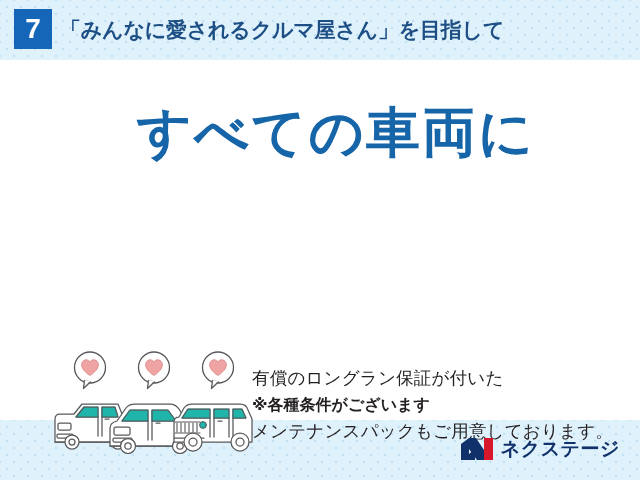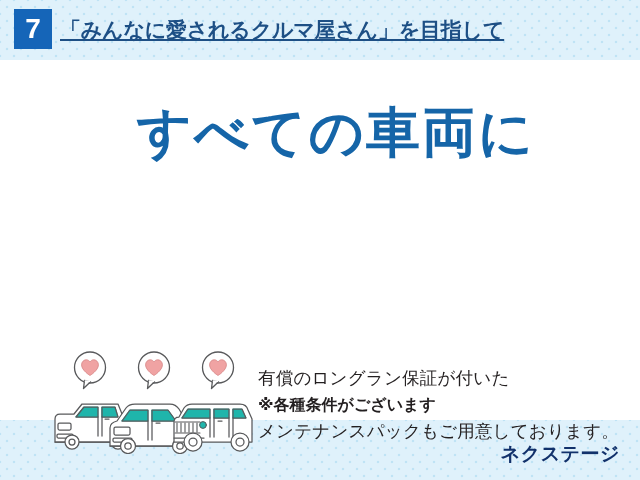--- a/index.html
+++ b/index.html
@@ -54,21 +54,20 @@
     position: absolute;
     left: 60px;
     top: 12px;
     height: 36px;
     line-height: 36px;
     font-size: 21px;
     font-weight: bold;
     color: #1d4f85;
     white-space: nowrap;
     letter-spacing: -0.2px;
-    text-decoration: underline;
   }
 
   
   #card {
     position: absolute;
     left: 0;
     top: 60px;
     width: 640px;
     height: 360px;
     background: #ffffff;
@@ -122,21 +121,21 @@
     position: absolute;
     left: 0;
     top: 42px;
     width: 205px;
     height: 62px;
   }
 
   
   #body-copy {
     position: absolute;
-    left: 258px;
+    left: 252px;
     top: 305px;
     width: 372px;
     color: #231f20;
   }
   #body-copy .copy-line {
     display: block;
     white-space: nowrap;
     font-size: 17.5px;
     line-height: 27px;
     font-weight: normal;
@@ -158,21 +157,20 @@
     height: 60px;
   }
   #brand {
     position: absolute;
     right: 20px;
     top: 14px;
     height: 30px;
     display: flex;
     align-items: center;
     gap: 7px;
-    flex-direction: column;
   }
   #brand-mark {
     display: block;
     width: 34px;
     height: 26px;
   }
   #brand-name {
     font-size: 19px;
     font-weight: bold;
     color: #11316b;

